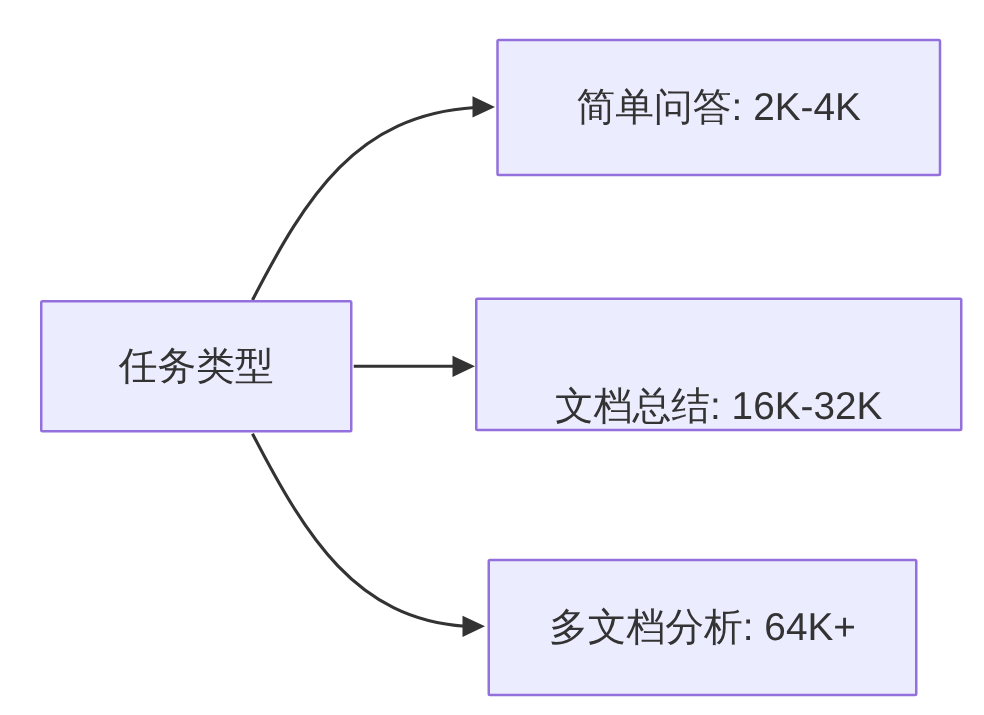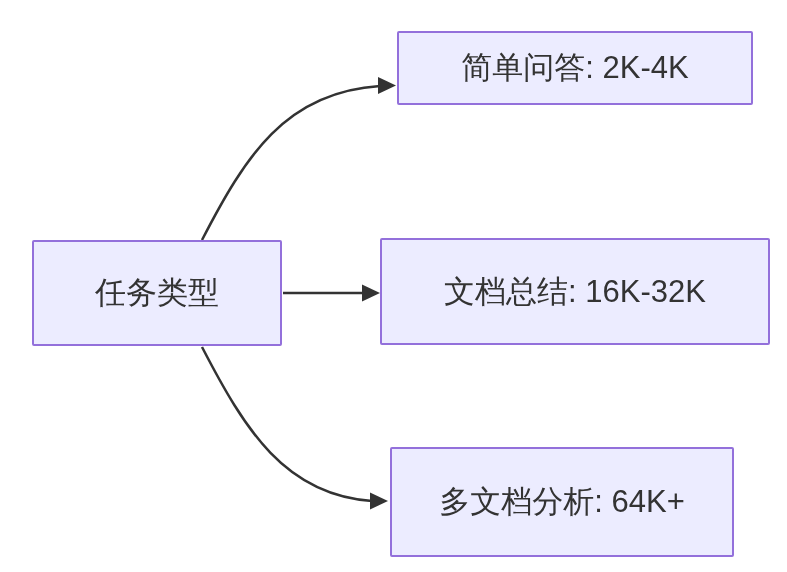--- a/index.html
+++ b/index.html
@@ -29,22 +29,22 @@
     display: flex;
     align-items: center;
     justify-content: center;
     font-size: 31px;
     line-height: 1.2;
     color: var(--text, #333333);
     white-space: nowrap;
     text-align: center;
   }
   .node-root    { left: 32px;  top: 240px; width: 250px; height: 106px; }
-  .node-top     { left: 397px; top: 31px;  width: 356px; height: 74px; }
-  .node-middle  { left: 380px; top: 238px; width: 390px; height: 107px; }
+  .node-top     { left: 397px; top: 31px;  width: 356px; height: 110px; }
+  .node-middle  { left: 380px; top: 238px; width: 390px; height: 107px; align-items: flex-end; }
   .node-bottom  { left: 390px; top: 447px; width: 344px; height: 110px; }
   .edge-path {
     fill: none;
     stroke: var(--edge, #333333);
     stroke-width: 2.5px;
   }
   .arrowhead {
     fill: var(--edge, #333333);
     stroke: none;
   }

